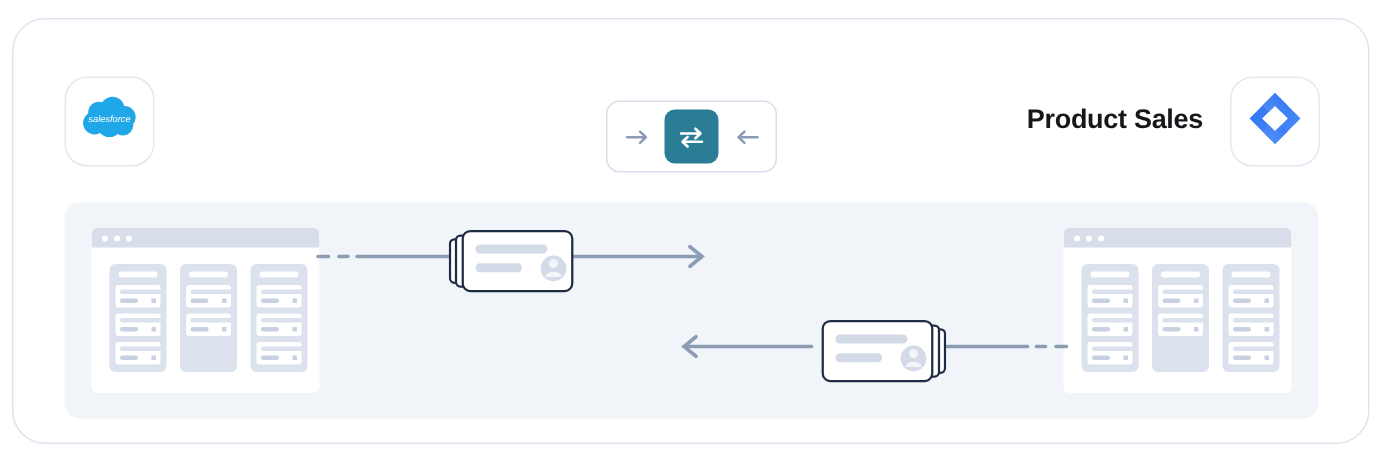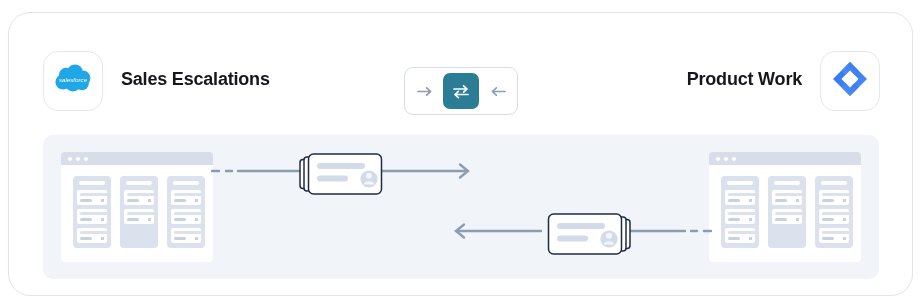--- a/index.html
+++ b/index.html
@@ -227,21 +227,20 @@
               <circle cx="30" cy="14" r="7.4"></circle>
               <circle cx="10" cy="18" r="7.6"></circle>
               <circle cx="20" cy="19" r="8.4"></circle>
               <circle cx="29" cy="19.5" r="6.8"></circle>
               <rect x="7" y="11" width="25" height="11" rx="5.5"></rect>
             </g>
             <text x="20" y="17.6" text-anchor="middle" font-family="Liberation Sans, sans-serif" font-size="6.2" fill="#ffffff" font-style="italic">salesforce</text>
           </svg>
         </span>
       </div>
-      <div class="app-title left">Sales Escalations</div>
 
       <div class="toggle">
         <div class="toggle-seg">
           <span>
             <svg width="17" height="13" viewBox="0 0 17 13">
               <path d="M1 6.5 H13.5 M9.7 2.8 L13.6 6.5 L9.7 10.2" stroke="#8c9db3" stroke-width="1.7" fill="none" stroke-linecap="round" stroke-linejoin="round"></path>
             </svg>
           </span>
         </div>
 
@@ -256,21 +255,21 @@
 
         <div class="toggle-seg">
           <span>
             <svg width="17" height="13" viewBox="0 0 17 13">
               <path d="M16 6.5 H3.5 M7.3 2.8 L3.4 6.5 L7.3 10.2" stroke="#8c9db3" stroke-width="1.7" fill="none" stroke-linecap="round" stroke-linejoin="round"></path>
             </svg>
           </span>
         </div>
       </div>
 
-      <div class="app-title right">Product Work</div>
+      <div class="app-title right">Product Sales</div>
       <div class="app-badge right">
         <span>
           <svg width="38" height="38" viewBox="0 0 38 38">
             <defs>
               <linearGradient id="jg1" x1="0" y1="0" x2="1" y2="1">
                 <stop offset="0%" stop-color="#2f73f2"></stop>
                 <stop offset="100%" stop-color="#4a8cf7"></stop>
               </linearGradient>
               <linearGradient id="jg2" x1="1" y1="0" x2="0" y2="1">
                 <stop offset="0%" stop-color="#2f73f2"></stop>

